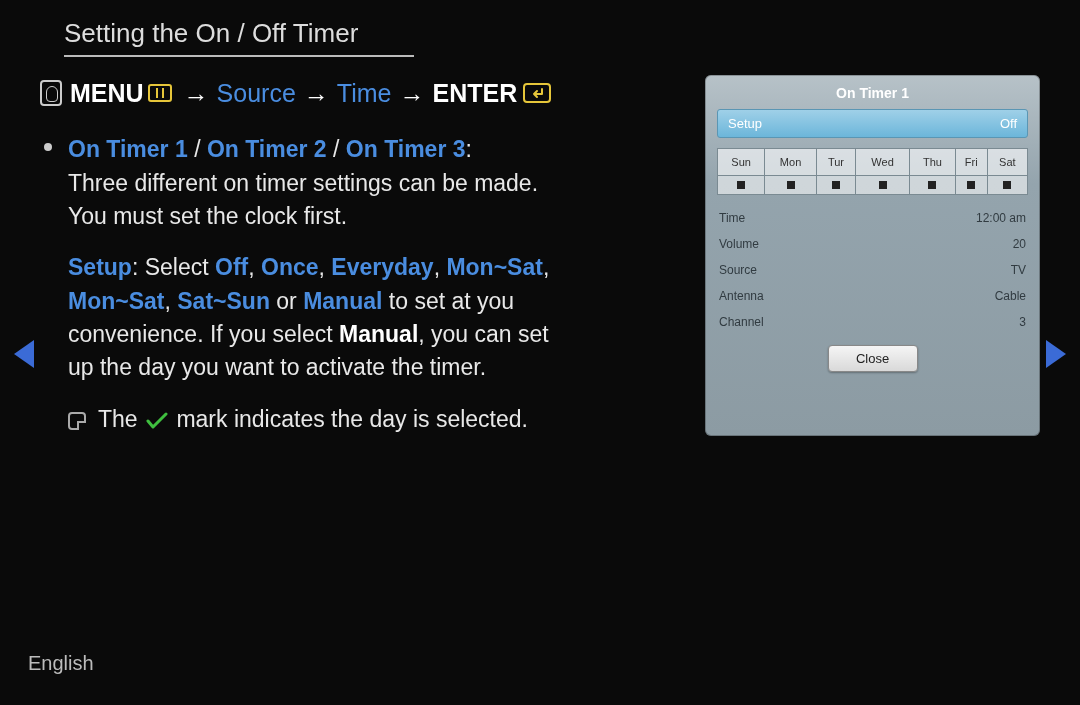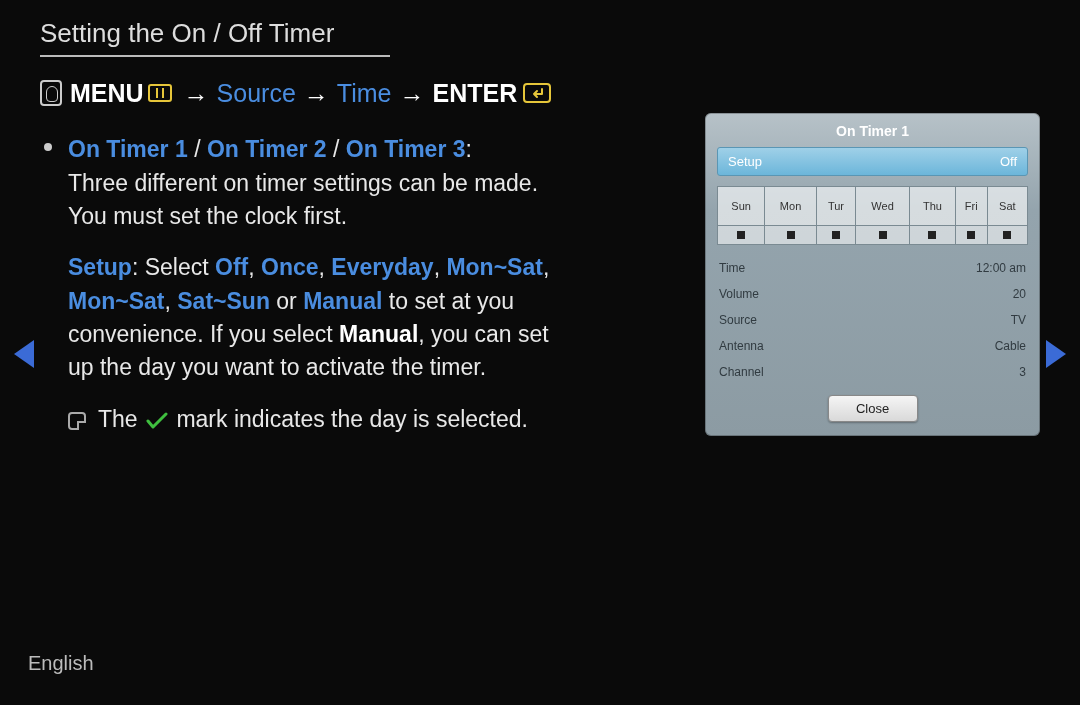--- a/index.html
+++ b/index.html
@@ -16,25 +16,25 @@
     padding: 18px 40px 0 40px;
   }
   .title {
     font-size: 26px;
     font-weight: 400;
     color: #ddd;
     border-bottom: 2px solid #bbb;
     padding-bottom: 6px;
     margin-bottom: 18px;
     width: 350px;
+    margin-left: 24px;
   }
   .content-row {
     display: flex;
     gap: 25px;
-    align-items: flex-end;
   }
   .left {
     flex: 1;
     font-size: 23px;
     line-height: 1.45;
     font-weight: 300;
   }
   .path-line {
     display: flex;
     align-items: center;
@@ -161,21 +161,21 @@
   .days {
     width: 100%;
     border-collapse: collapse;
     background: rgba(255,255,255,.55);
     border: 1px solid #7a8a92;
     font-size: 11px;
     margin-bottom: 10px;
   }
   .days th {
     border: 1px solid #7a8a92;
-    padding: 13px 0;
+    padding: 7px 0;
     font-weight: 500;
     background: rgba(255,255,255,.15);
     color: #333;
   }
   .days td {
     border: 1px solid #7a8a92;
     padding: 3px 0;
     text-align:center;
   }
   .sq {

